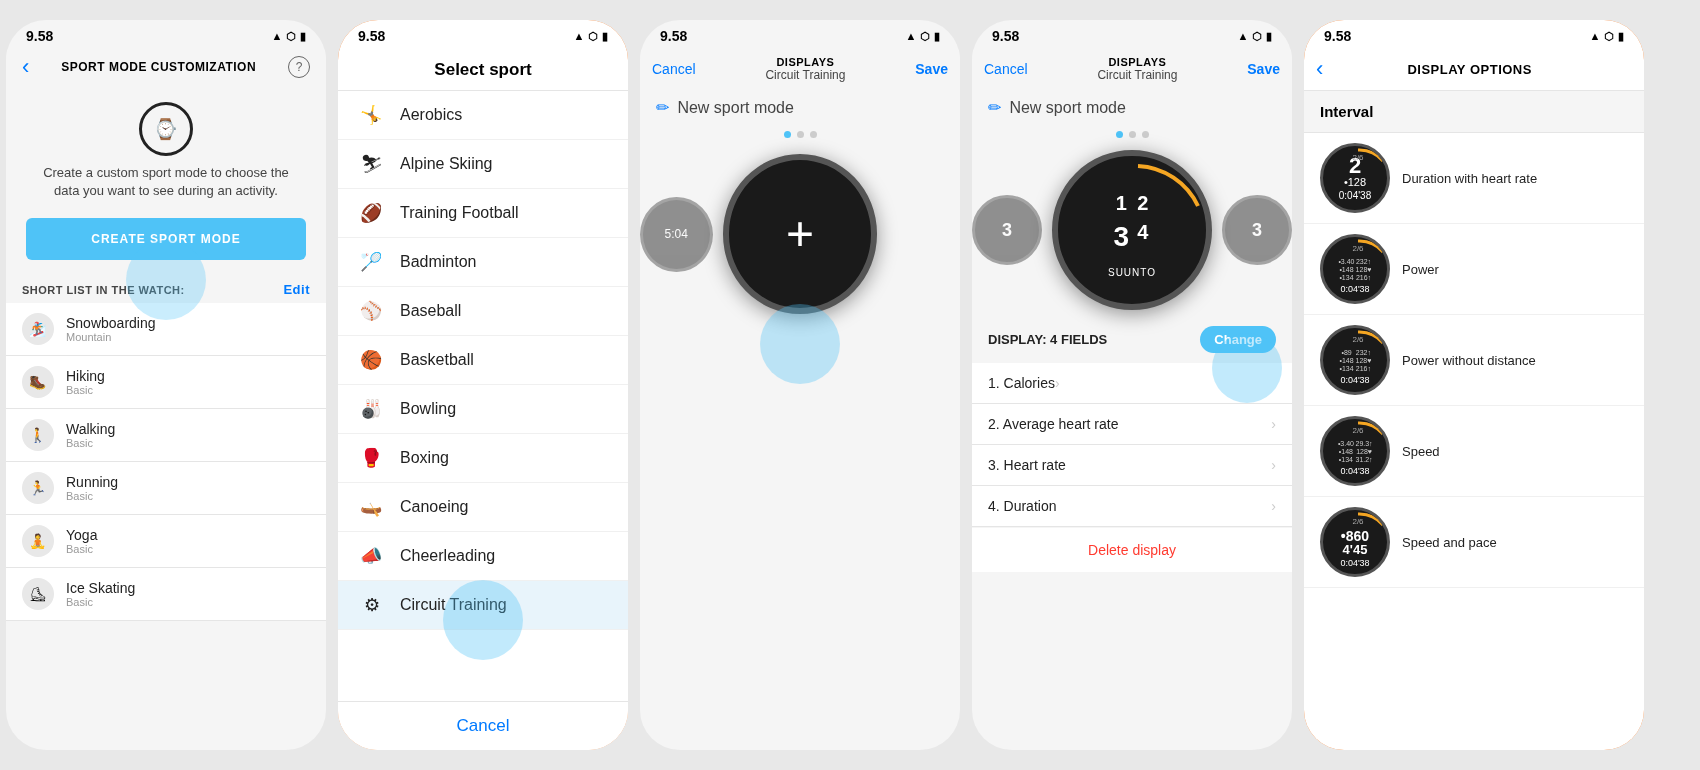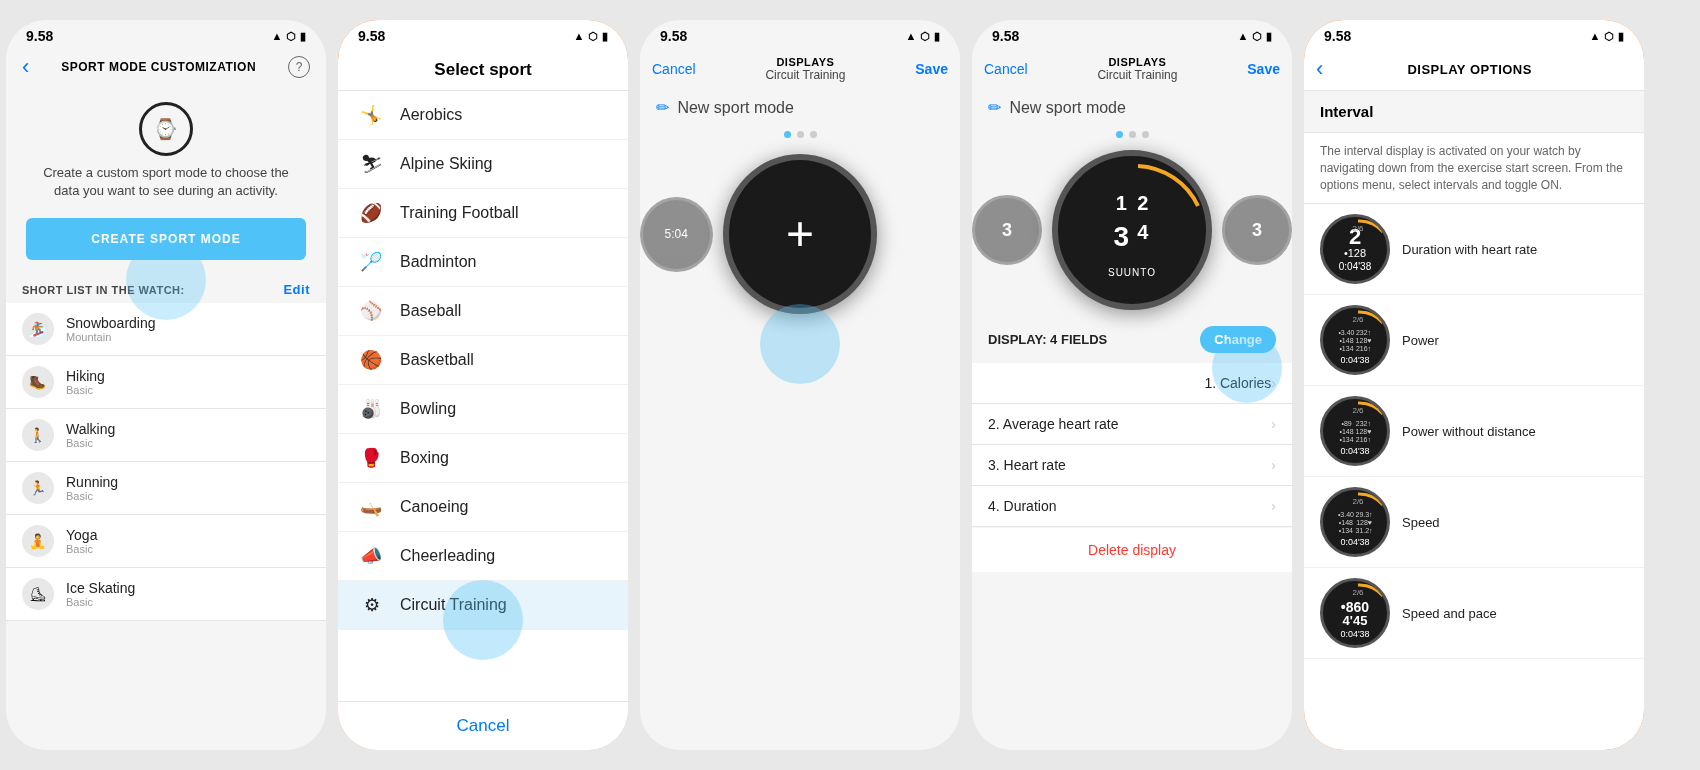--- a/index.html
+++ b/index.html
@@ -349,21 +349,21 @@
 
     <div style="display:flex;justify-content:space-between;align-items:center;padding:10px 16px;font-size:13px;font-weight:700;color:#222;">
       <span>DISPLAY: 4 FIELDS</span>
       <button style="background:#4fc3f7;color:#fff;border:none;border-radius:16px;padding:6px 14px;font-size:13px;cursor:pointer;font-weight:600;">Change</button>
     </div>
 
     <div style="position:relative;height:0;overflow:visible;">
       <div style="position:absolute;right:10px;top:-30px;width:70px;height:70px;border-radius:50%;background:rgba(79,195,247,0.35);pointer-events:none;z-index:5;"></div>
     </div>
     <div style="background:#fff;" id="field-items-4">
-        <div style="display: flex; justify-content: flex-end; align-items: center; padding: 12px 16px; border-bottom: 1px solid rgb(229, 229, 229); cursor: pointer;">
+        <div style="display: flex; justify-content: flex-start; align-items: center; padding: 12px 16px; border-bottom: 1px solid rgb(229, 229, 229); cursor: pointer;">
     <span style="font-size:14px;color:#222;">1. Calories</span>
     <span style="color:#ccc;font-size:14px;">›</span>
   </div>
         <div style="display: flex; justify-content: space-between; align-items: center; padding: 12px 16px; border-bottom: 1px solid rgb(229, 229, 229); cursor: pointer;">
     <span style="font-size:14px;color:#222;">2. Average heart rate</span>
     <span style="color:#ccc;font-size:14px;">›</span>
   </div>
         <div style="display: flex; justify-content: space-between; align-items: center; padding: 12px 16px; border-bottom: 1px solid rgb(229, 229, 229); cursor: pointer;">
     <span style="font-size:14px;color:#222;">3. Heart rate</span>
     <span style="color:#ccc;font-size:14px;">›</span>
@@ -385,21 +385,20 @@
         <span>▲</span>
         <span>⬡</span>
         <span>▮</span>
       </div>
     </div>
     <div style="display:flex;align-items:center;padding:8px 12px;border-bottom:1px solid #e5e5e5;">
       <span style="color:#007aff;font-size:22px;margin-right:6px;cursor:pointer;">‹</span>
       <span style="font-size:13px;font-weight:700;letter-spacing:0.5px;flex:1;text-align:center;margin-right:22px;">DISPLAY OPTIONS</span>
     </div>
     <div style="padding:12px 16px;font-size:15px;font-weight:600;background:#f5f5f5;border-bottom:1px solid #e5e5e5;">Interval</div>
-    <div style="padding:10px 16px;font-size:12px;color:#666;line-height:1.4;border-bottom:1px solid #e5e5e5;background:#fff;">The interval display is activated on your watch by navigating down from the exercise start screen. From the options menu, select intervals and toggle ON.</div>
     <div id="display-options-list">
         <div style="display: flex; align-items: center; padding: 10px 16px; border-bottom: 1px solid rgb(240, 240, 240); cursor: pointer;">
           <div style="width: 70px; height: 70px; border-radius: 50%; background: rgb(26, 26, 26); border: 3px solid rgb(85, 85, 85); flex-shrink: 0; margin-right: 12px; display: flex; flex-direction: column; align-items: center; justify-content: center; position: relative; overflow: hidden;">
       <svg width="70" height="70" style="position:absolute;top:0;left:0;">
         <path d="M35 4 A31 31 0 0 1 60 15" stroke="#f5a623" stroke-width="3" fill="none"></path>
         <text x="35" y="14" text-anchor="middle" fill="#aaa" font-size="8">2/6</text>
       </svg>
       <div style="color:#fff;font-size:22px;font-weight:700;line-height:1;">2</div>
       <div style="color:#fff;font-size:11px;line-height:1;">•128</div>
       <div style="color:#fff;font-size:10px;margin-top:2px;">0:04'38</div>

